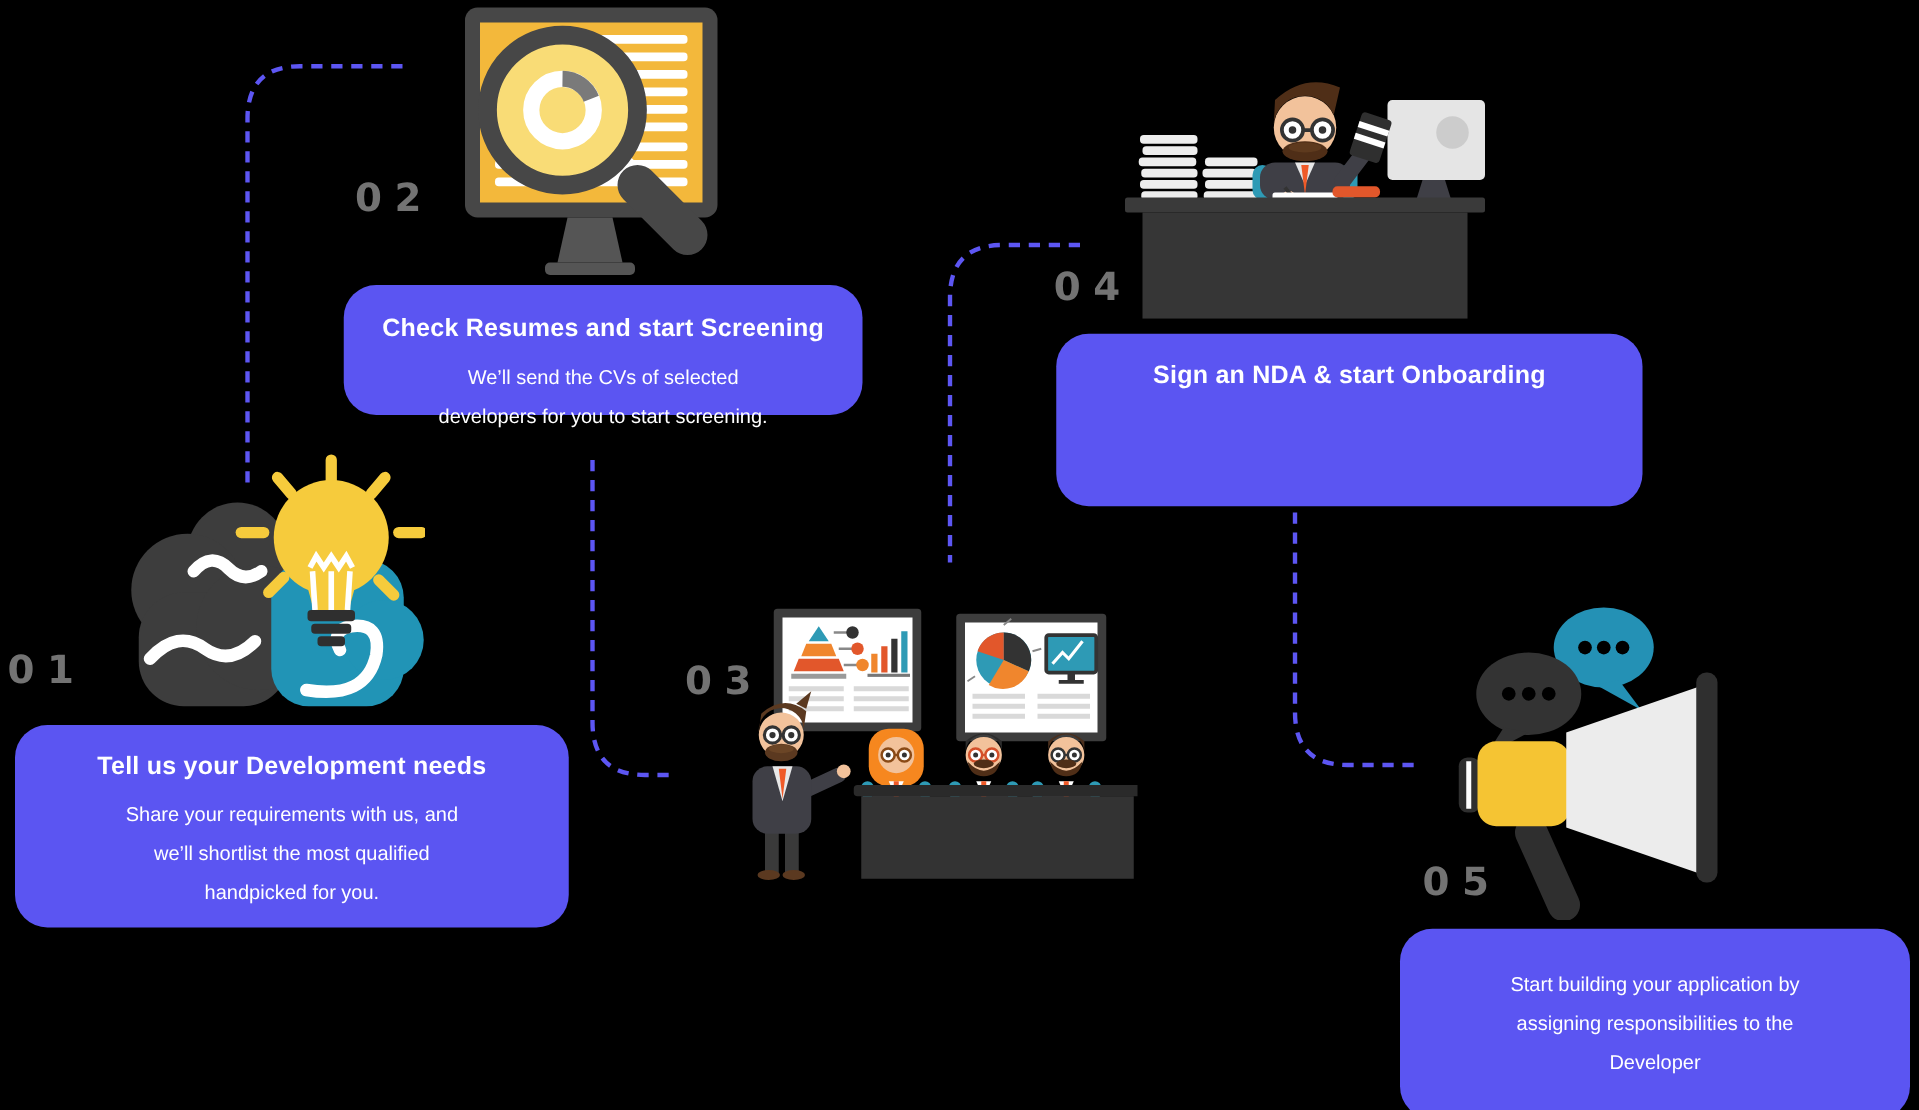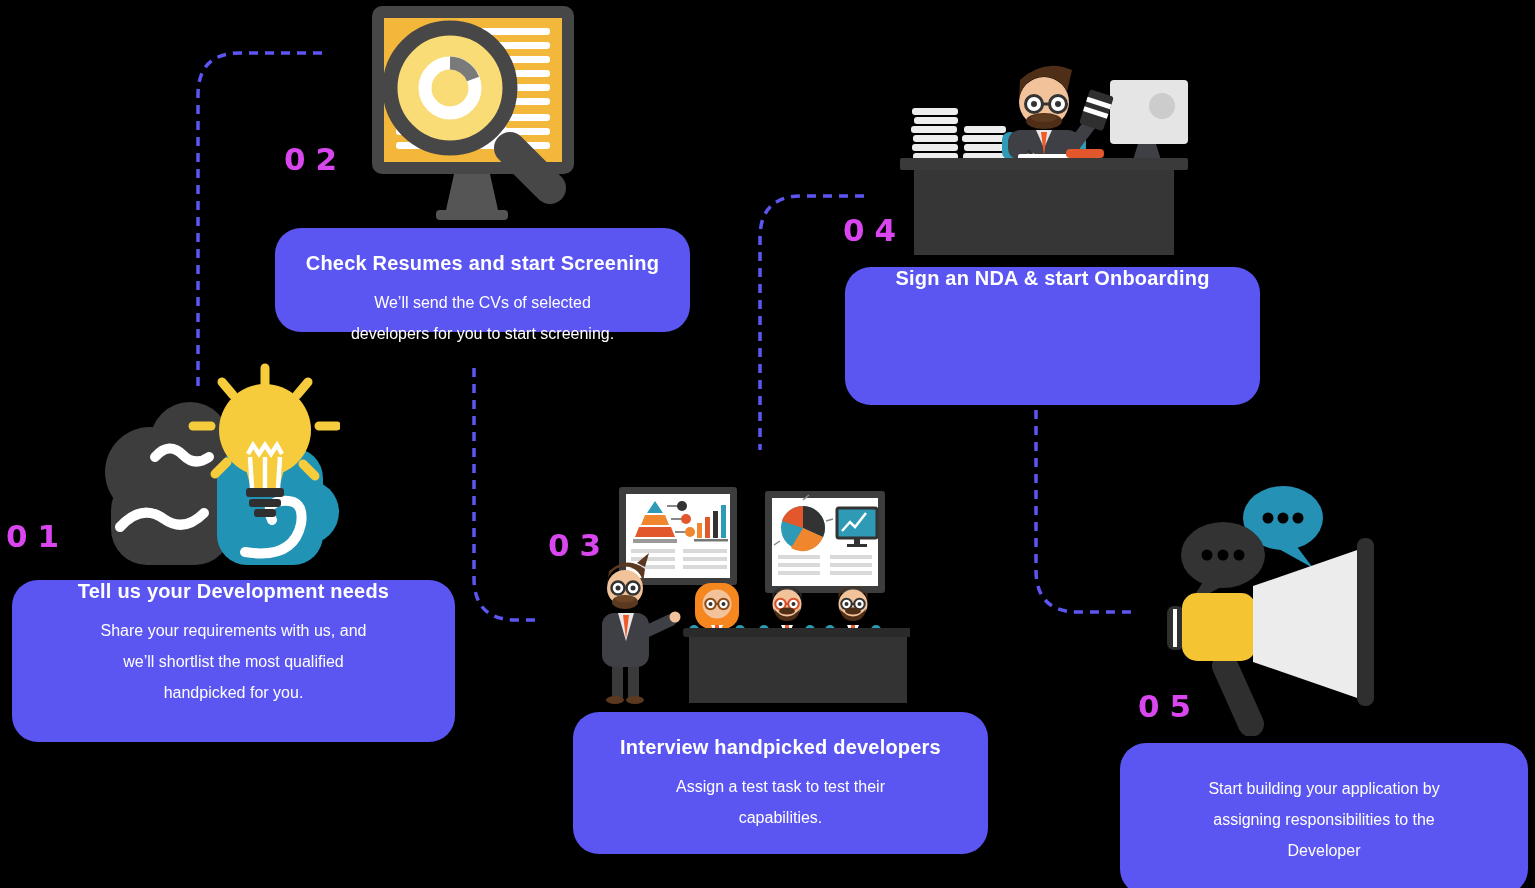--- a/index.html
+++ b/index.html
@@ -7,30 +7,30 @@
     position:relative;width:1535px;height:888px;background:#000000;
     overflow:hidden;font-family:"Liberation Sans",sans-serif;
   }
   .card{
     position:absolute;background:#5b55f2;border-radius:26px;color:#ffffff;
     text-align:center;box-sizing:border-box;
   }
   .card-title{font-weight:bold;font-size:20px;letter-spacing:.2px;}
   .card-body{font-size:16px;line-height:31px;margin-top:12px;white-space:pre-line;}
   .stepnum{
-    position:absolute;color:#d946ef;font-weight:800;font-size:31px;
+    position:absolute;color:#737373;font-weight:800;font-size:31px;
     letter-spacing:10px;font-family:"DejaVu Sans","Liberation Sans",sans-serif;
   }
   .illus{position:absolute;}
   .connector-overlay{position:absolute;left:0;top:0;width:1535px;height:888px;pointer-events:none;}
   
-  .card1{left:12px;top:580px;width:443px;height:162px;}
+  .card1{left:12px;top:580px;width:443px;height:162px;padding-top:22px;}
   .card2{left:275px;top:228px;width:415px;height:104px;padding-top:24px;}
   .card3{left:573px;top:712px;width:415px;height:142px;padding-top:24px;}
-  .card4{left:845px;top:267px;width:415px;height:138px;}
+  .card4{left:845px;top:267px;width:469px;height:138px;padding-top:22px;}
   .card5{left:1120px;top:743px;width:408px;height:152px;padding-top:18px;}
   
   .n1{left:6px;top:518px;}
   .n2{left:284px;top:141px;}
   .n3{left:548px;top:503px;margin-top:24px;}
   .n4{left:843px;top:212px;}
   .n5{left:1138px;top:688px;text-align:right;}
   
   .i1{left:95px;top:362px;}
   .i2{left:350px;top:2px;}
@@ -347,25 +347,20 @@
     <div class="card-title">Tell us your  Development needs</div>
     <div class="card-body">Share your requirements with us, and
 we’ll shortlist the most qualified
 handpicked for you.</div>
   </div>
   <div class="card card2">
     <div class="card-title">Check Resumes and start Screening</div>
     <div class="card-body">We’ll send the CVs of selected
 developers for you to start screening.</div>
   </div>
-  <div class="card card3">
-    <div class="card-title">Interview handpicked developers</div>
-    <div class="card-body">Assign a test task to test their
-capabilities.</div>
-  </div>
   <div class="card card4">
     <div class="card-title">Sign an NDA &amp; start Onboarding</div>
   </div>
   <div class="card card5">
     <div class="card-body">Start building your application by
 assigning responsibilities to the
 Developer</div>
   </div>
 
 </div>

